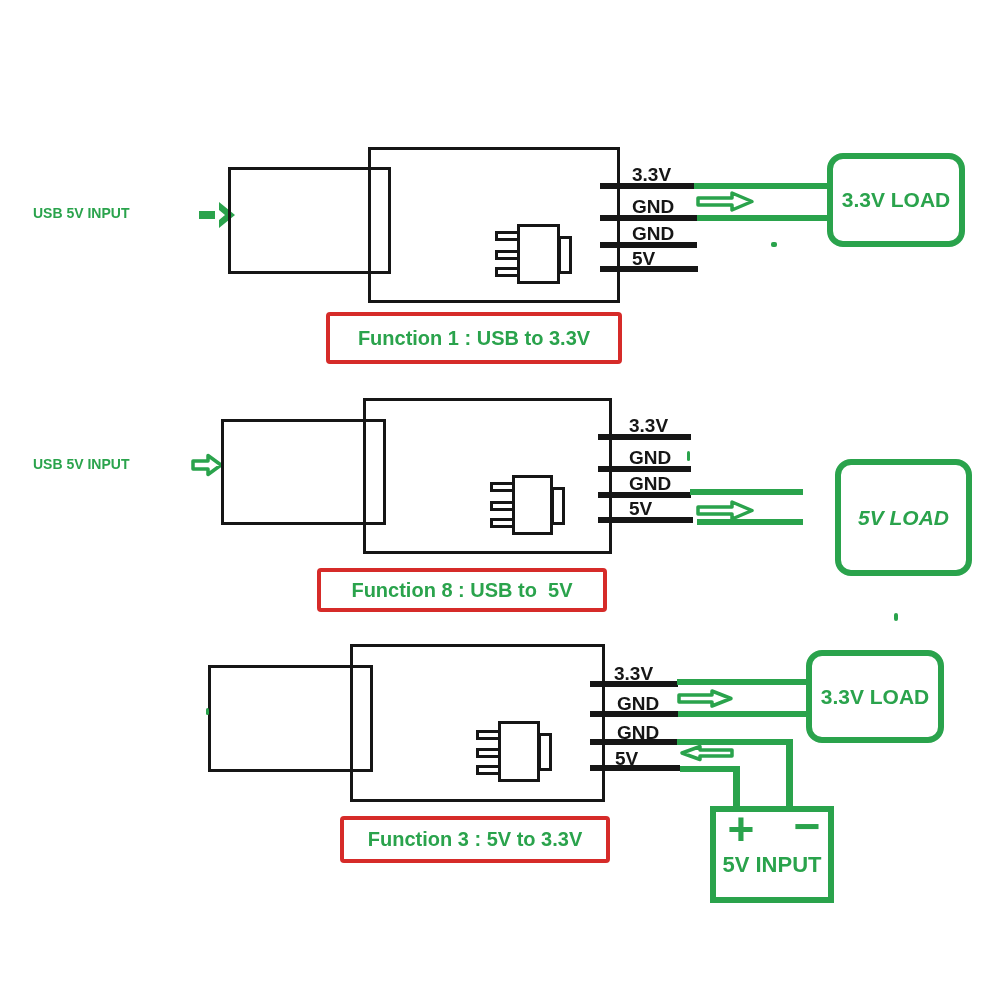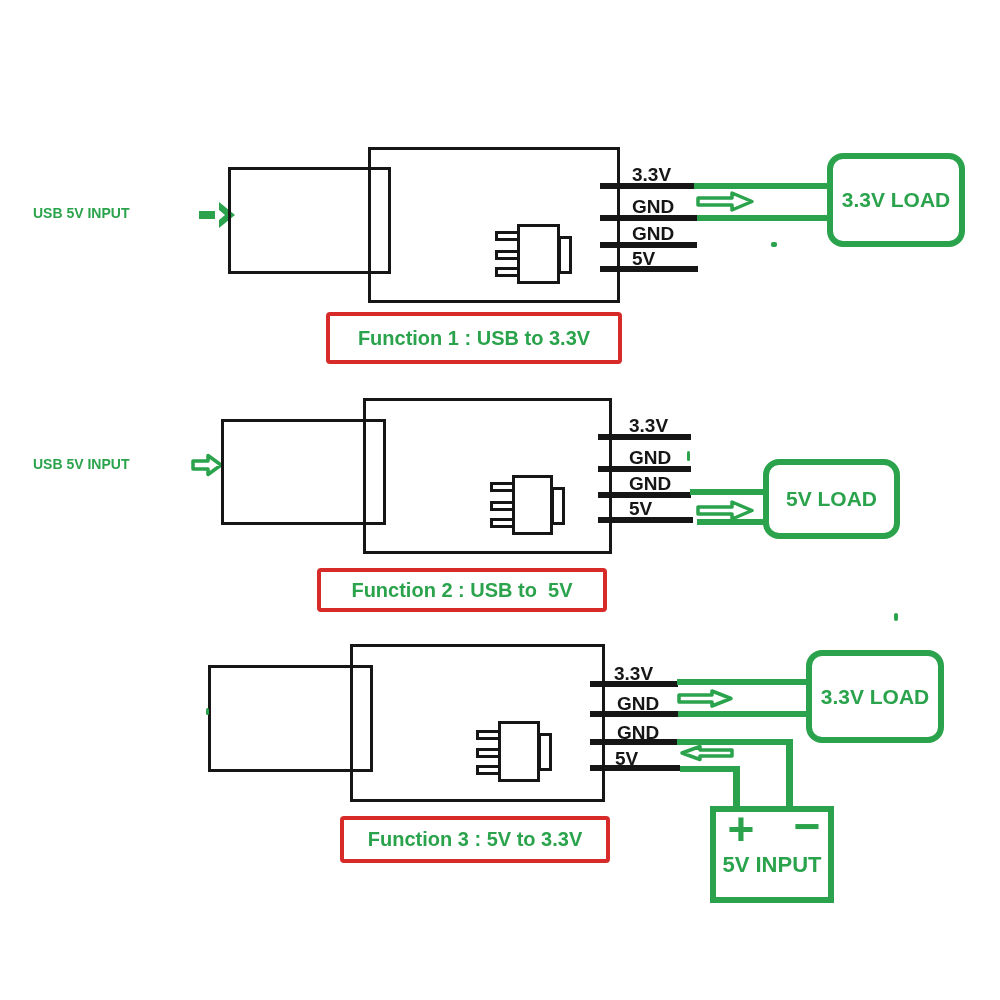--- a/index.html
+++ b/index.html
@@ -94,27 +94,27 @@
     <div class="pinlabel" style="left:629px;top:418px;">3.3V</div>
     <div class="pinlabel" style="left:629px;top:450px;">GND</div>
     <div class="pinlabel" style="left:629px;top:476px;">GND</div>
     <div class="pinlabel" style="left:629px;top:501px;">5V</div>
 
     <div class="wire" style="left:690px;top:489px;width:113px;height:6px;"></div>
     <div class="wire" style="left:697px;top:519px;width:106px;height:6px;"></div>
     <svg class="arrow" style="left:696px;top:500px;" width="58" height="21" viewBox="0 0 58 21">
       <polygon class="arrow-outline" points="2,7 36,7 36,2 56,10.5 36,19 36,14 2,14"></polygon>
     </svg>
-    <div class="loadbox" style="left:763px;top:459px;width:137px;height:80px;">
+    <div class="loadbox" style="left:835px;top:459px;width:137px;height:117px;font-style:italic;">
       <span>5V LOAD</span>
     </div>
     <div class="mark" style="left:687px;top:451px;width:3px;height:10px;"></div>
     <div class="mark" style="left:894px;top:613px;width:4px;height:8px;"></div>
     <div class="caption" style="left:317px;top:568px;width:290px;height:44px;">
-      <span>Function 2 : USB to  5V</span>
+      <span>Function 8 : USB to  5V</span>
     </div>
   </div>
 
   <div>
     <div class="outline" style="left:208px;top:665px;width:165px;height:107px;"></div>
     <div class="outline" style="left:350px;top:644px;width:255px;height:158px;"></div>
     <div class="mark" style="left:206px;top:708px;width:3px;height:7px;"></div>
 
     <div>
       <div class="icpart" style="left:476px;top:730px;width:25px;height:10px;"></div>

